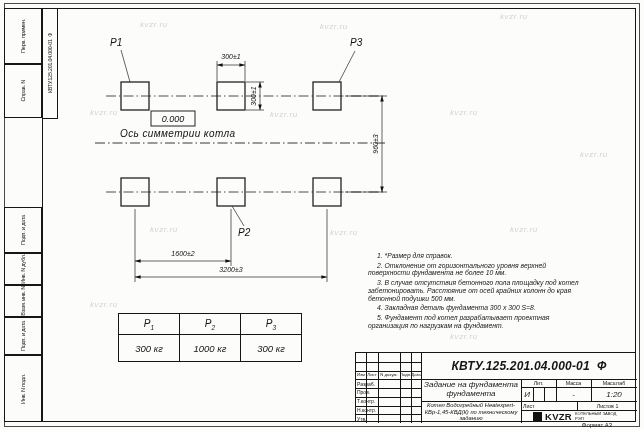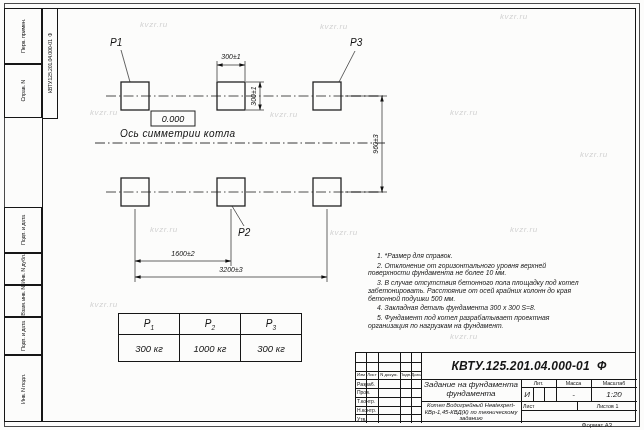--- a/index.html
+++ b/index.html
@@ -231,17 +231,22 @@
     <div class="cell val" style="left:165px;top:34px;width:12px;height:14px">И</div>
     <div class="cell val" style="left:200px;top:34px;width:35px;height:14px">-</div>
     <div class="cell val" style="left:235px;top:34px;width:46px;height:14px">1:20</div>
 
     <div class="cell sm3 c-left" style="left:167px;top:48px;width:30px;height:9px">Лист</div>
     <div class="cell sm3" style="left:222px;top:48px;width:59px;height:9px">
       <span>Листов</span>&nbsp;
       <span>1</span>
     </div>
 
+    <div class="cell" style="left:166px;top:57px;width:114px;height:13px;gap:3px">
+      <span class="logo-mark"></span>
+      <span class="logo-txt">KVZR</span>
+      <span class="company">КОТЕЛЬНЫЙ ЗАВОД РЭП</span>
+    </div>
   </div>
 
   <div class="format">Формат А3</div>
 
 </div>
 
 </body></html>

